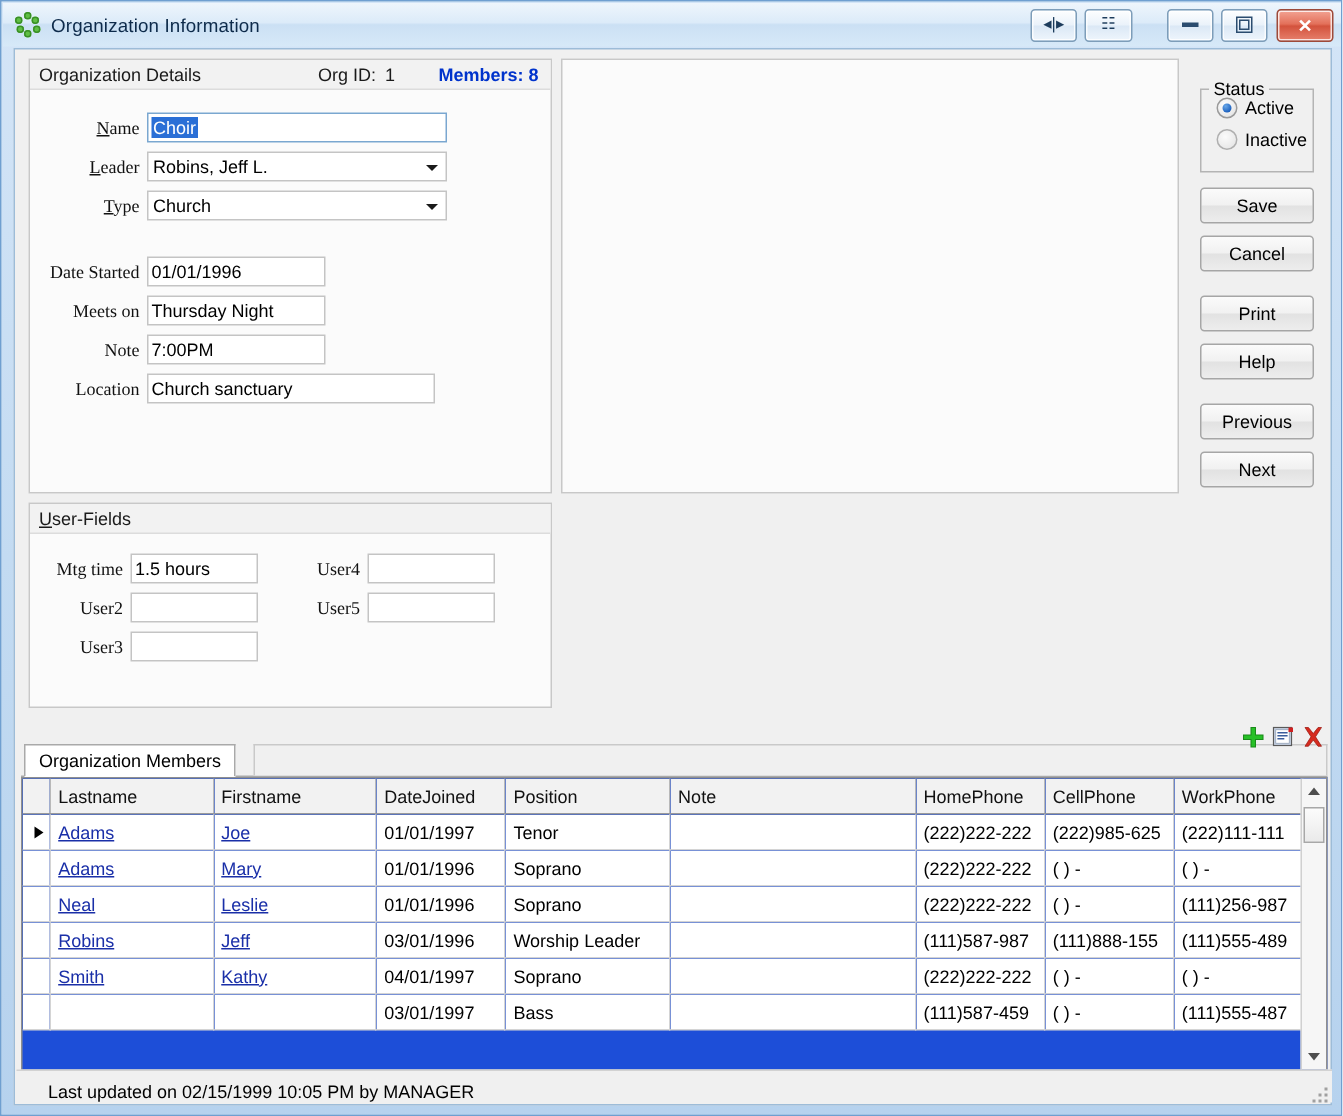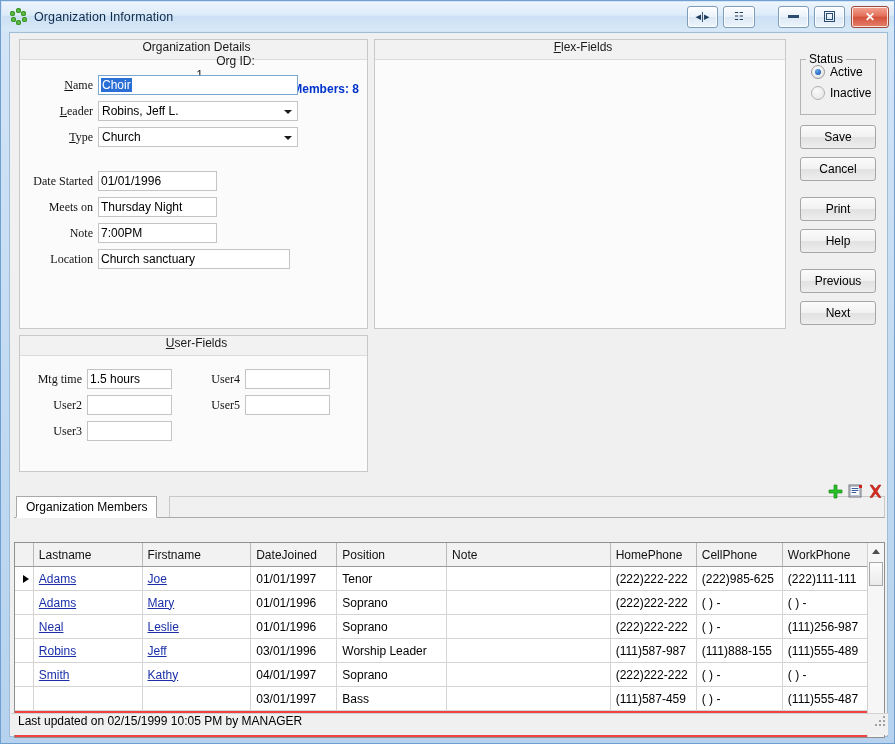--- a/index.html
+++ b/index.html
@@ -105,21 +105,20 @@
     top: 0; left: 0; right: 0;
     height: 20px;
     background: #f2f2f2;
     border-bottom: 1px solid #dcdcdc;
     box-sizing: border-box;
     display: flex;
     align-items: center;
     padding-left: 6px;
     font-size: 12px;
     color: #1a1a1a;
-    flex-direction: column;
   }
   .gb-body { position: absolute; top: 21px; left: 0; right: 0; bottom: 0; }
   u.ak { text-decoration: underline; }
   
   #details { left: 9px; top: 6px; width: 349px; height: 290px; }
   #details .gb-caption { justify-content: flex-start; }
   .cap-orgid { margin-left: 78px; color: #1a1a1a; }
   .cap-members {
     margin-left: auto; margin-right: 8px;
     color: #0033cc; font-weight: bold; font-size: 12px;
@@ -274,25 +273,24 @@
     align-items: center;
     gap: 5px;
     justify-content: flex-end;
   }
   .ticon { width: 15px; height: 15px; position: relative; }
   
   #grid-wrap {
     position: absolute;
     left: 0; top: 36px;
     width: 871px; height: 196px;
-    background: #ef4444;
+    background: #1d4ed8;
     border: 1px solid #8f8f8f;
     box-sizing: border-box;
     overflow: hidden;
-    margin-top: 24px;
   }
   table.grid {
     border-collapse: collapse;
     table-layout: fixed;
     width: 854px;
     font-size: 12px;
   }
   table.grid th {
     background: #f2f2f2;
     border-right: 1px solid #b9b9b9;
@@ -375,22 +373,22 @@
   }
   
   #statusbar {
     position: absolute;
     left: 1px; bottom: 1px;
     width: 877px; height: 22px;
     background: #f0f0f0;
     border-top: 1px solid #d2d2d2;
     box-sizing: border-box;
     display: flex;
-    align-items: flex-start;
-    padding-left: 7px;
+    align-items: flex-end;
+    padding-left: 21px;
     font-size: 12px;
     color: #000;
   }
   #resize-grip {
     margin-left: auto;
     margin-right: 3px;
     width: 12px; height: 12px;
     position: relative;
   }
   #resize-grip i {
@@ -485,23 +483,20 @@
 
         <div class="field-row" style="left:0; top:188px;">
           <div class="flabel" style="width:73px">Location</div>
           <div class="ftext" style="width:192px">Church sanctuary</div>
         </div>
 
       </div>
     </div>
 
     <div class="groupbox" id="flexfields">
-      <div class="gb-caption">
-        <span><u class="ak">F</u>lex-Fields</span>
-      </div>
       <div class="gb-body"></div>
     </div>
 
     <div class="groupbox" id="userfields">
       <div class="gb-caption">
         <span><u class="ak">U</u>ser-Fields</span>
       </div>
       <div class="gb-body">
         <div class="field-row" style="left:0; top:12px;justify-content:center;">
           <div class="flabel" style="width:62px">Mtg time</div>

